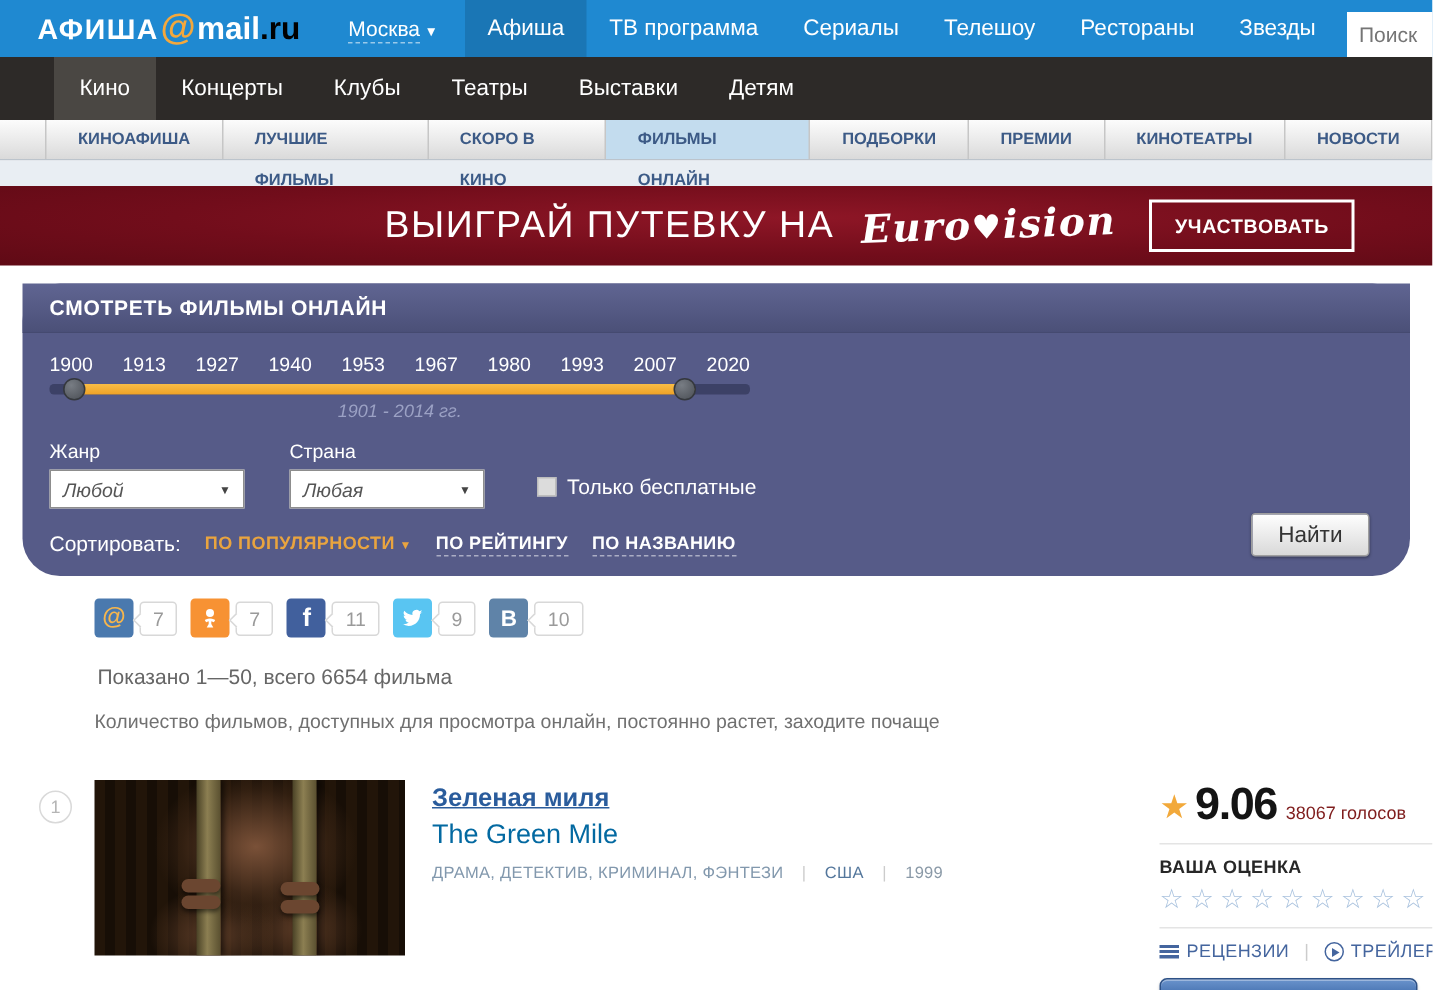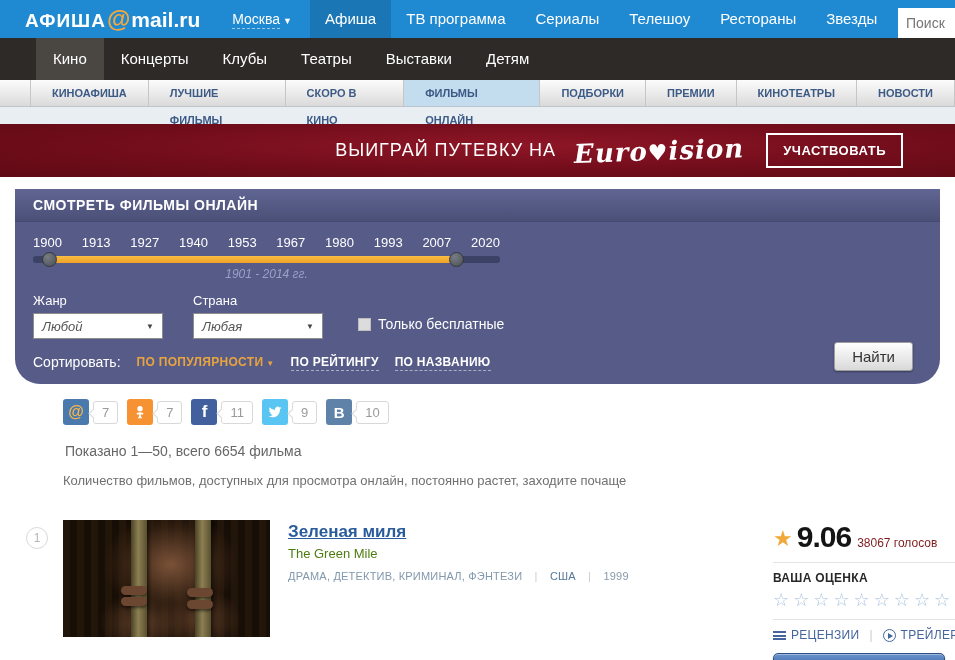--- a/index.html
+++ b/index.html
@@ -5,21 +5,21 @@
   * { margin:0; padding:0; box-sizing:border-box; }
   html,body { width:955px; height:660px; overflow:hidden; background:#fff;
     font-family:"Liberation Sans","DejaVu Sans",sans-serif; }
 
   
   .hdr { position:relative; height:38px; background:#1f89d1; display:flex; align-items:center; color:#fff; }
   .logo { display:flex; align-items:baseline; margin-left:25px; cursor:pointer; }
   .logo-afisha { font-size:19px; font-weight:bold; letter-spacing:1px; color:#fff; }
   .logo-at { font-size:24px; font-weight:bold; color:#f4a83c; margin:0 1px; }
   .logo-mail { font-size:21px; font-weight:bold; color:#fff; text-transform:lowercase; }
-  .logo-ru { font-size:21px; font-weight:bold; color:#ffffff; }
+  .logo-ru { font-size:21px; font-weight:bold; color:#000000; }
   .city { margin-left:32px; font-size:14px; cursor:pointer; }
   .city .lbl { border-bottom:1px dashed rgba(255,255,255,.55); padding-bottom:1px; }
   .city .car { font-size:9px; margin-left:3px; }
   .hnav { display:flex; height:38px; margin-left:18px; }
   .hnav-item { line-height:38px; padding:0 15px; font-size:15px; cursor:pointer; }
   .hnav-item.active { background:#1a76b5; }
   .hsearch { position:absolute; right:-18px; top:8px; width:75px; height:30px; background:#fff;
     border:0; padding:0 8px; font-size:14px; color:#9a9a9a; font-family:inherit; }
 
   
@@ -31,21 +31,21 @@
   .tabs { height:27px; background:linear-gradient(#fcfcfc,#dadada); border-bottom:1px solid #bcc4cc; display:flex; padding-left:30px; }
   .tab { line-height:27px; padding:0 21px; font-size:11px; font-weight:bold; color:#3c5a86;
     border-right:1px solid #c6c6c6; cursor:pointer; }
   .tab:first-child { border-left:1px solid #c6c6c6; }
   .tab.active { background:#c3dcee; }
   .strip { height:17px; background:#e9eef3; }
 
   
   .banner { height:53px; background:radial-gradient(ellipse at 55% 40%, #8e1626 0%, #720d1b 55%, #5f0a15 100%);
     display:flex; align-items:center; justify-content:flex-end; padding-right:52px; color:#fff; }
-  .banner-text { font-size:18px; letter-spacing:1px; }
+  .banner-text { font-size:25px; letter-spacing:1px; }
   .euro { font-family:"DejaVu Serif","Liberation Serif",serif; font-style:italic; font-weight:bold;
     font-size:26px; margin:0 22px 0 18px; transform:rotate(-2deg); letter-spacing:1px; }
   .euro .heart { color:#fff; font-style:normal; font-size:22px; }
   .banner-btn { background:transparent; border:2px solid #fff; color:#fff; font-weight:bold;
     font-size:13px; letter-spacing:.5px; padding:8px 15px; cursor:pointer; font-family:inherit; }
 
   
   .panel { margin:12px 15px 0; background:#565b88;border-radius:25px; }
   .panel-hd { height:33px; line-height:33px; background:linear-gradient(#606592,#4b5078);
     border-bottom:1px solid #454a70; padding-left:18px; color:#fff; font-size:14px; font-weight:bold; letter-spacing:.5px; }
@@ -105,21 +105,21 @@
       repeating-linear-gradient(90deg, #221509 0 7px, #170e06 7px 14px);
   }
   .bar { position:absolute; top:0; bottom:0; width:16px;
     background:linear-gradient(90deg,#4a4226,#8c7f52 45%,#5a5030); box-shadow:2px 0 4px rgba(0,0,0,.6); }
   .bar.b1 { left:33%; } .bar.b2 { left:64%; }
   .finger { position:absolute; width:26px; height:9px; border-radius:5px; background:#6b4630; box-shadow:0 2px 3px rgba(0,0,0,.5); }
   .f1 { left:28%; top:56%; } .f2 { left:28%; top:66%; } .f3 { left:60%; top:58%; } .f4 { left:60%; top:68%; }
 
   .minfo { width:445px; padding-top:2px; }
   .mtitle { display:inline-block; font-size:17px; font-weight:bold; color:#2a5c9c; text-decoration:underline; cursor:pointer; }
-  .morig { margin-top:4px; font-size:13px; color:#4d7c0f; }
+  .morig { margin-top:4px; font-size:18px; color:#0369a1; }
   .mmeta { margin-top:9px; font-size:11px; letter-spacing:.2px; }
   .mgenres { color:#8298ad; cursor:pointer; }
   .msep { color:#ccc; margin:0 9px; }
   .mcountry { color:#54779c; cursor:pointer; }
   .myear { color:#8a99a7; }
   .mdesc { margin-top:10px; font-size:13px; color:#3f3f3f; }
 
   .mrating { margin-left:auto; width:182px; padding-top:0; }
   .rrow1 { display:flex; align-items:baseline; }
   .bigstar { color:#f2a93b; font-size:22px; margin-right:4px; position:relative; top:-1px; }

